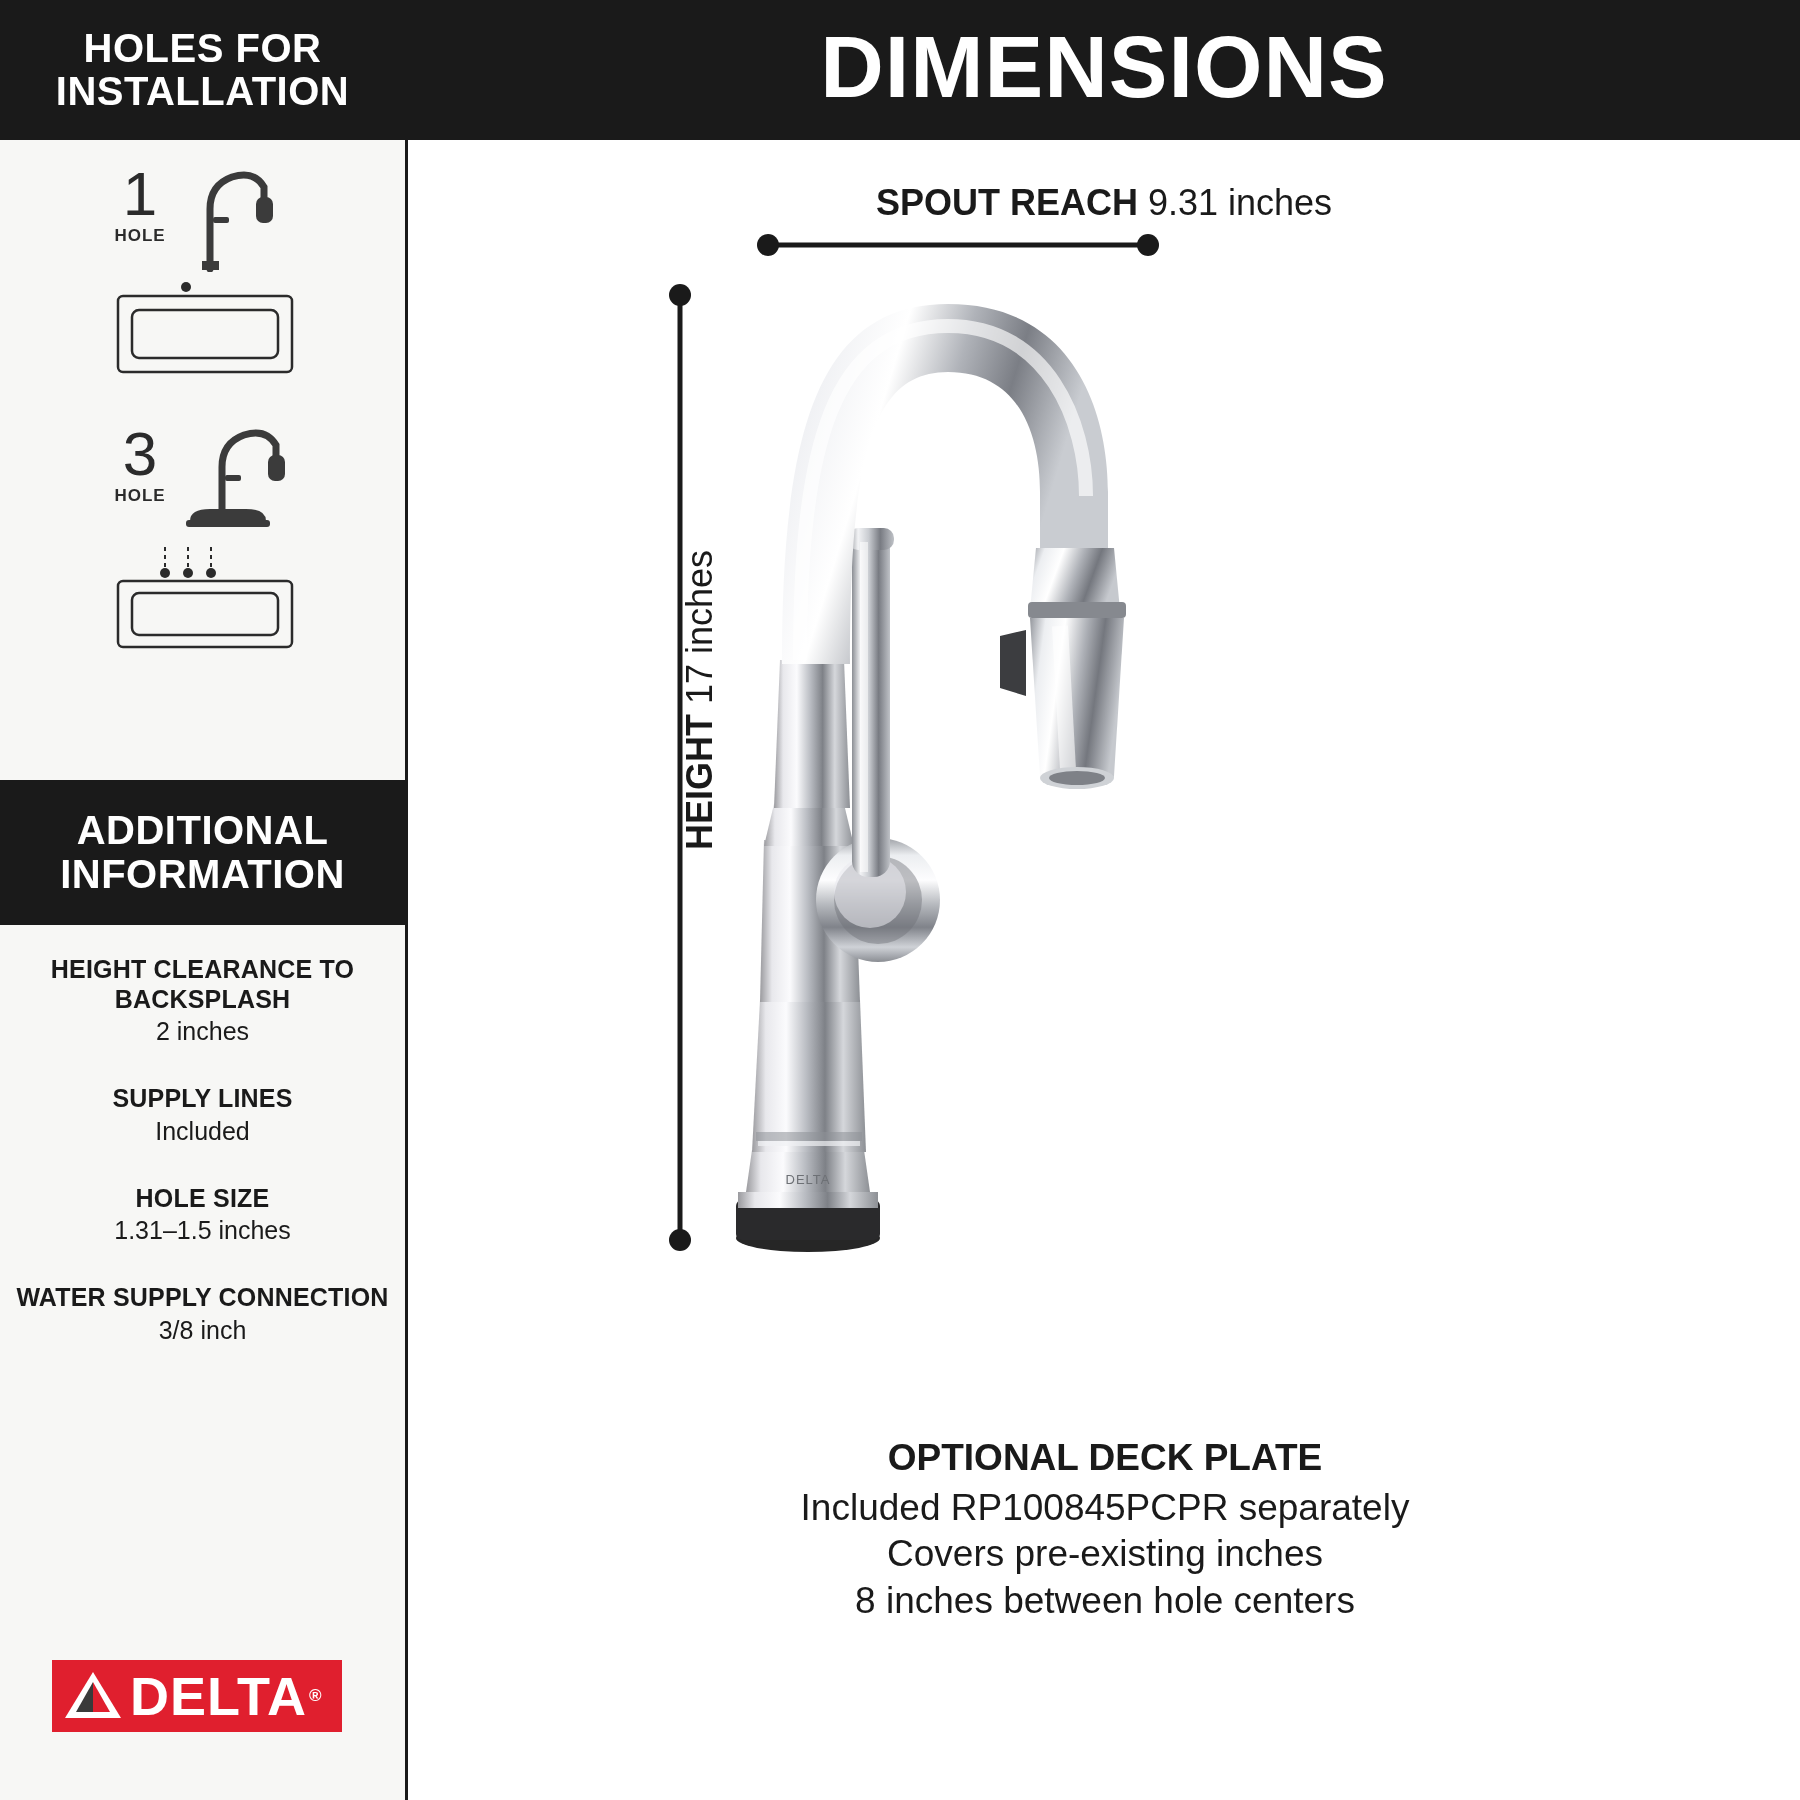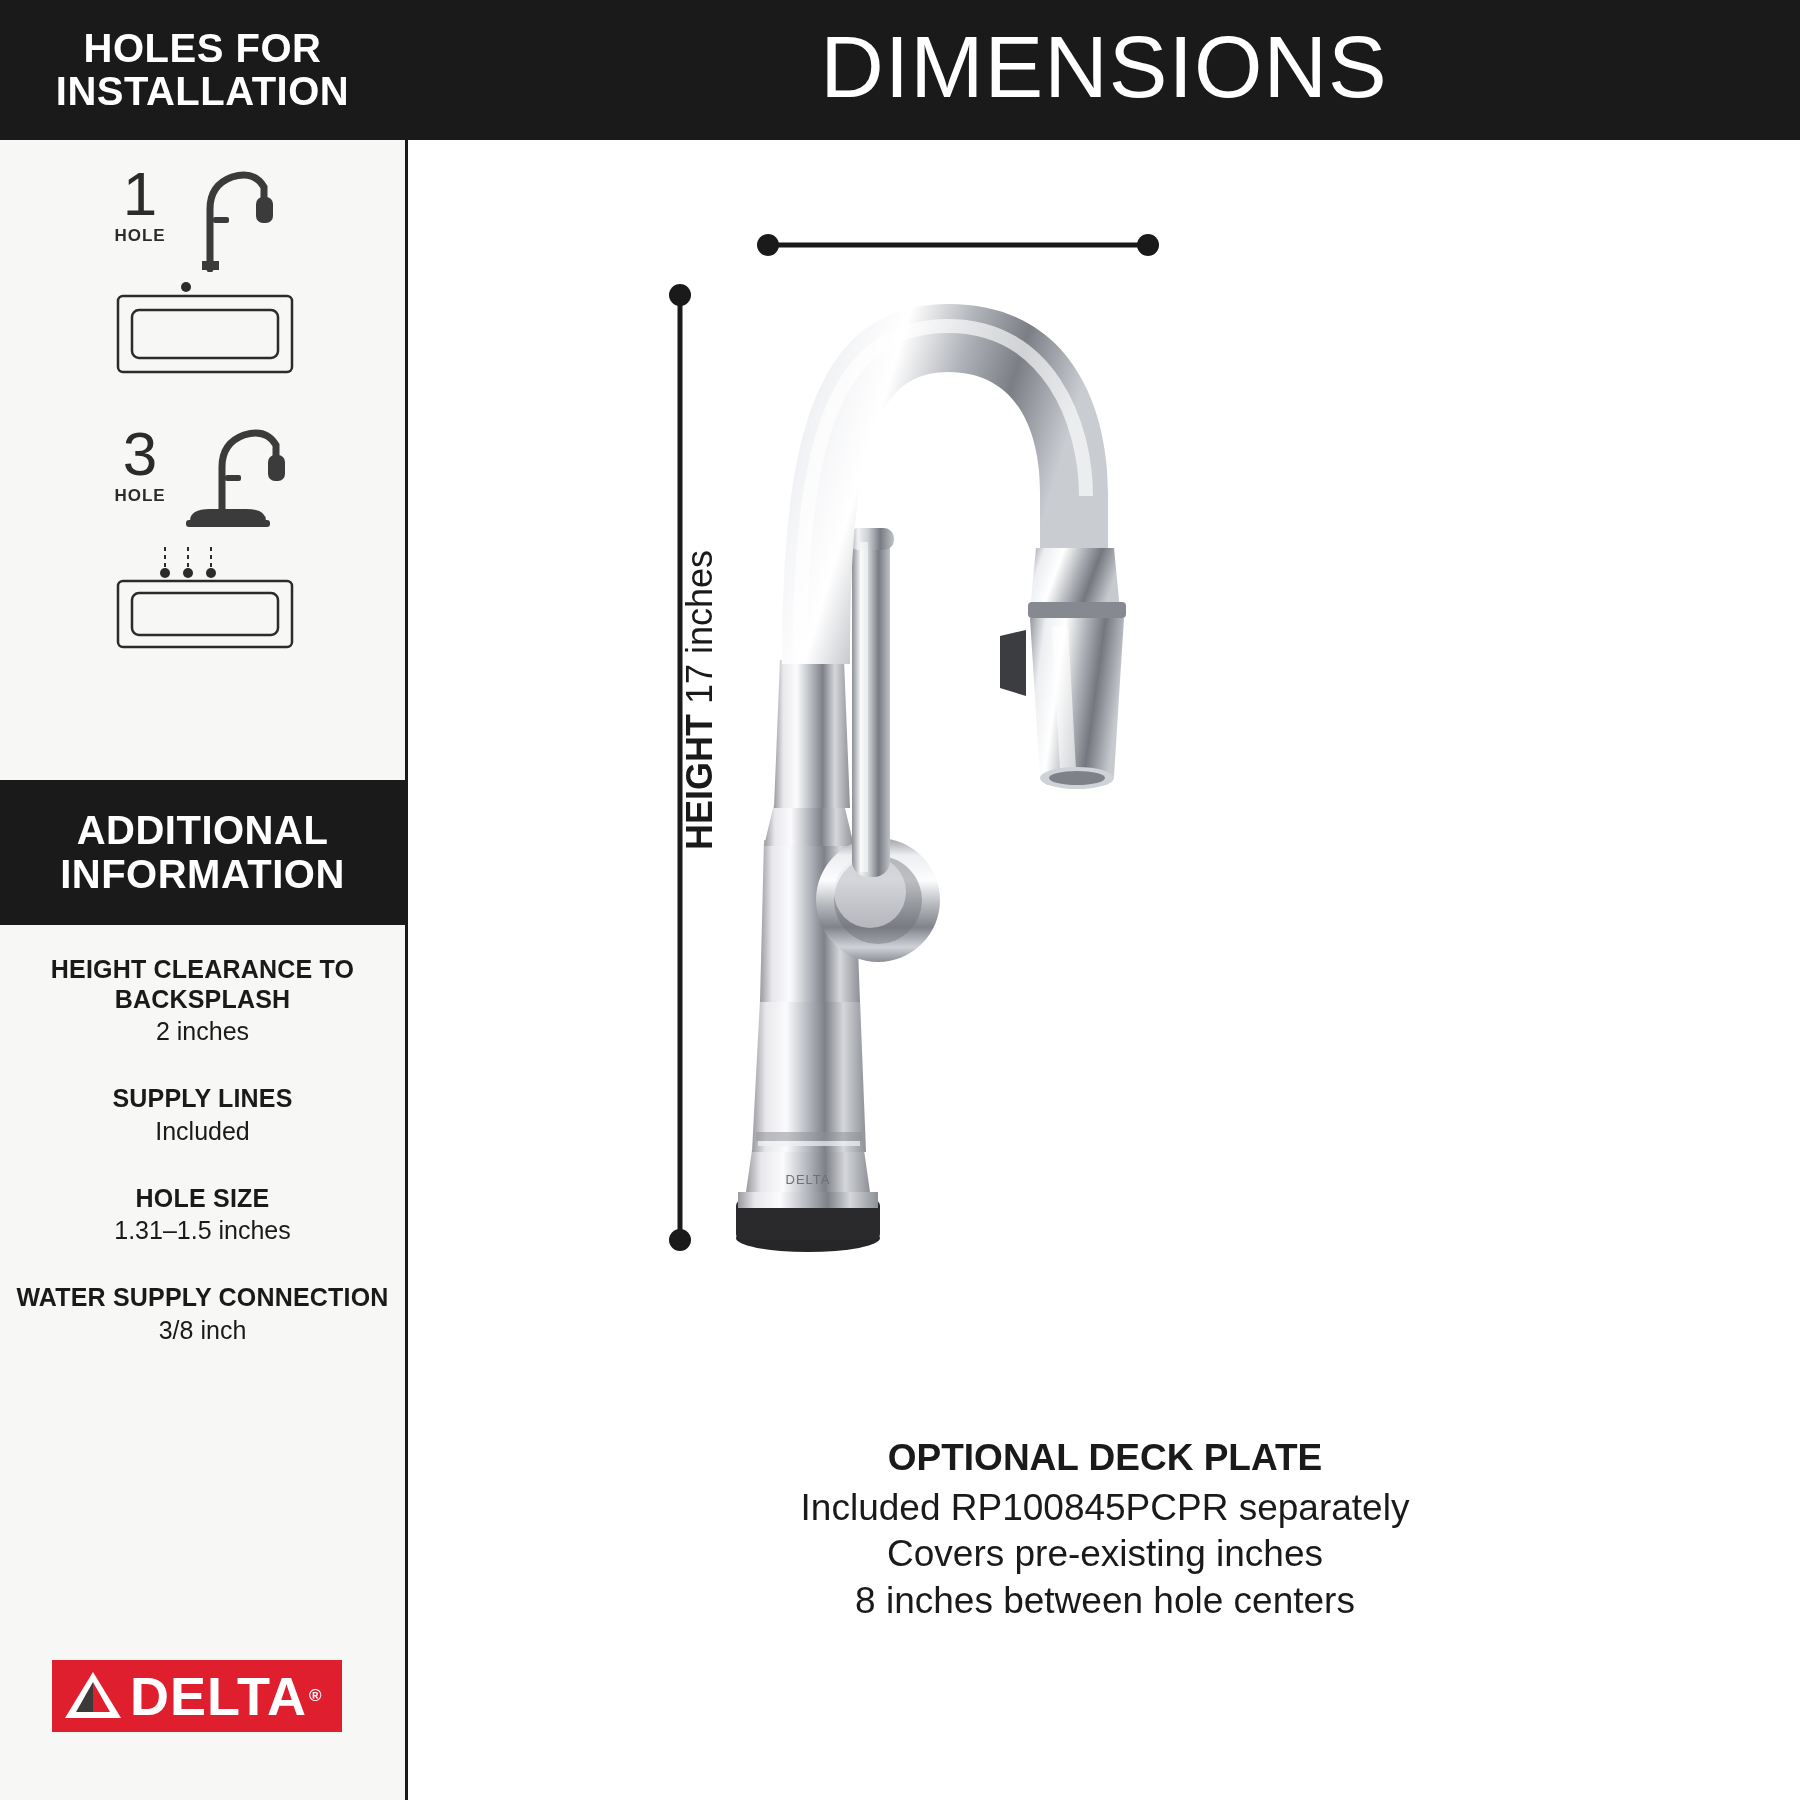--- a/index.html
+++ b/index.html
@@ -161,21 +161,21 @@
     width: 1392px;
     height: 140px;
     background: #1a1a1a;
     color: #ffffff;
     display: flex;
     align-items: center;
     justify-content: center;
   }
   .main-header .title {
     font-size: 88px;
-    font-weight: normal;
+    font-weight: bold;
     letter-spacing: 1px;
     line-height: 1;
     padding-bottom: 6px;
   }
 
   .spout-label {
     position: absolute;
     left: 408px;
     top: 182px;
     width: 1392px;
@@ -312,20 +312,24 @@
       </svg>
       <span class="delta-word">DELTA</span>
       <span class="delta-reg">®</span>
     </div>
   </div>
 
   <div class="main-header">
     <div class="title">DIMENSIONS</div>
   </div>
 
+  <div class="spout-label">
+    <b>SPOUT REACH</b>
+    <span>9.31 inches</span>
+  </div>
 
   <div class="height-label">
     <b>HEIGHT</b>
     <span>17 inches</span>
   </div>
 
   <svg style="position:absolute; left:408px; top:140px;" width="1392" height="1330" viewBox="0 0 1392 1330">
 
     <defs>
       <linearGradient id="chromeV" x1="0" y1="0" x2="1" y2="0">

